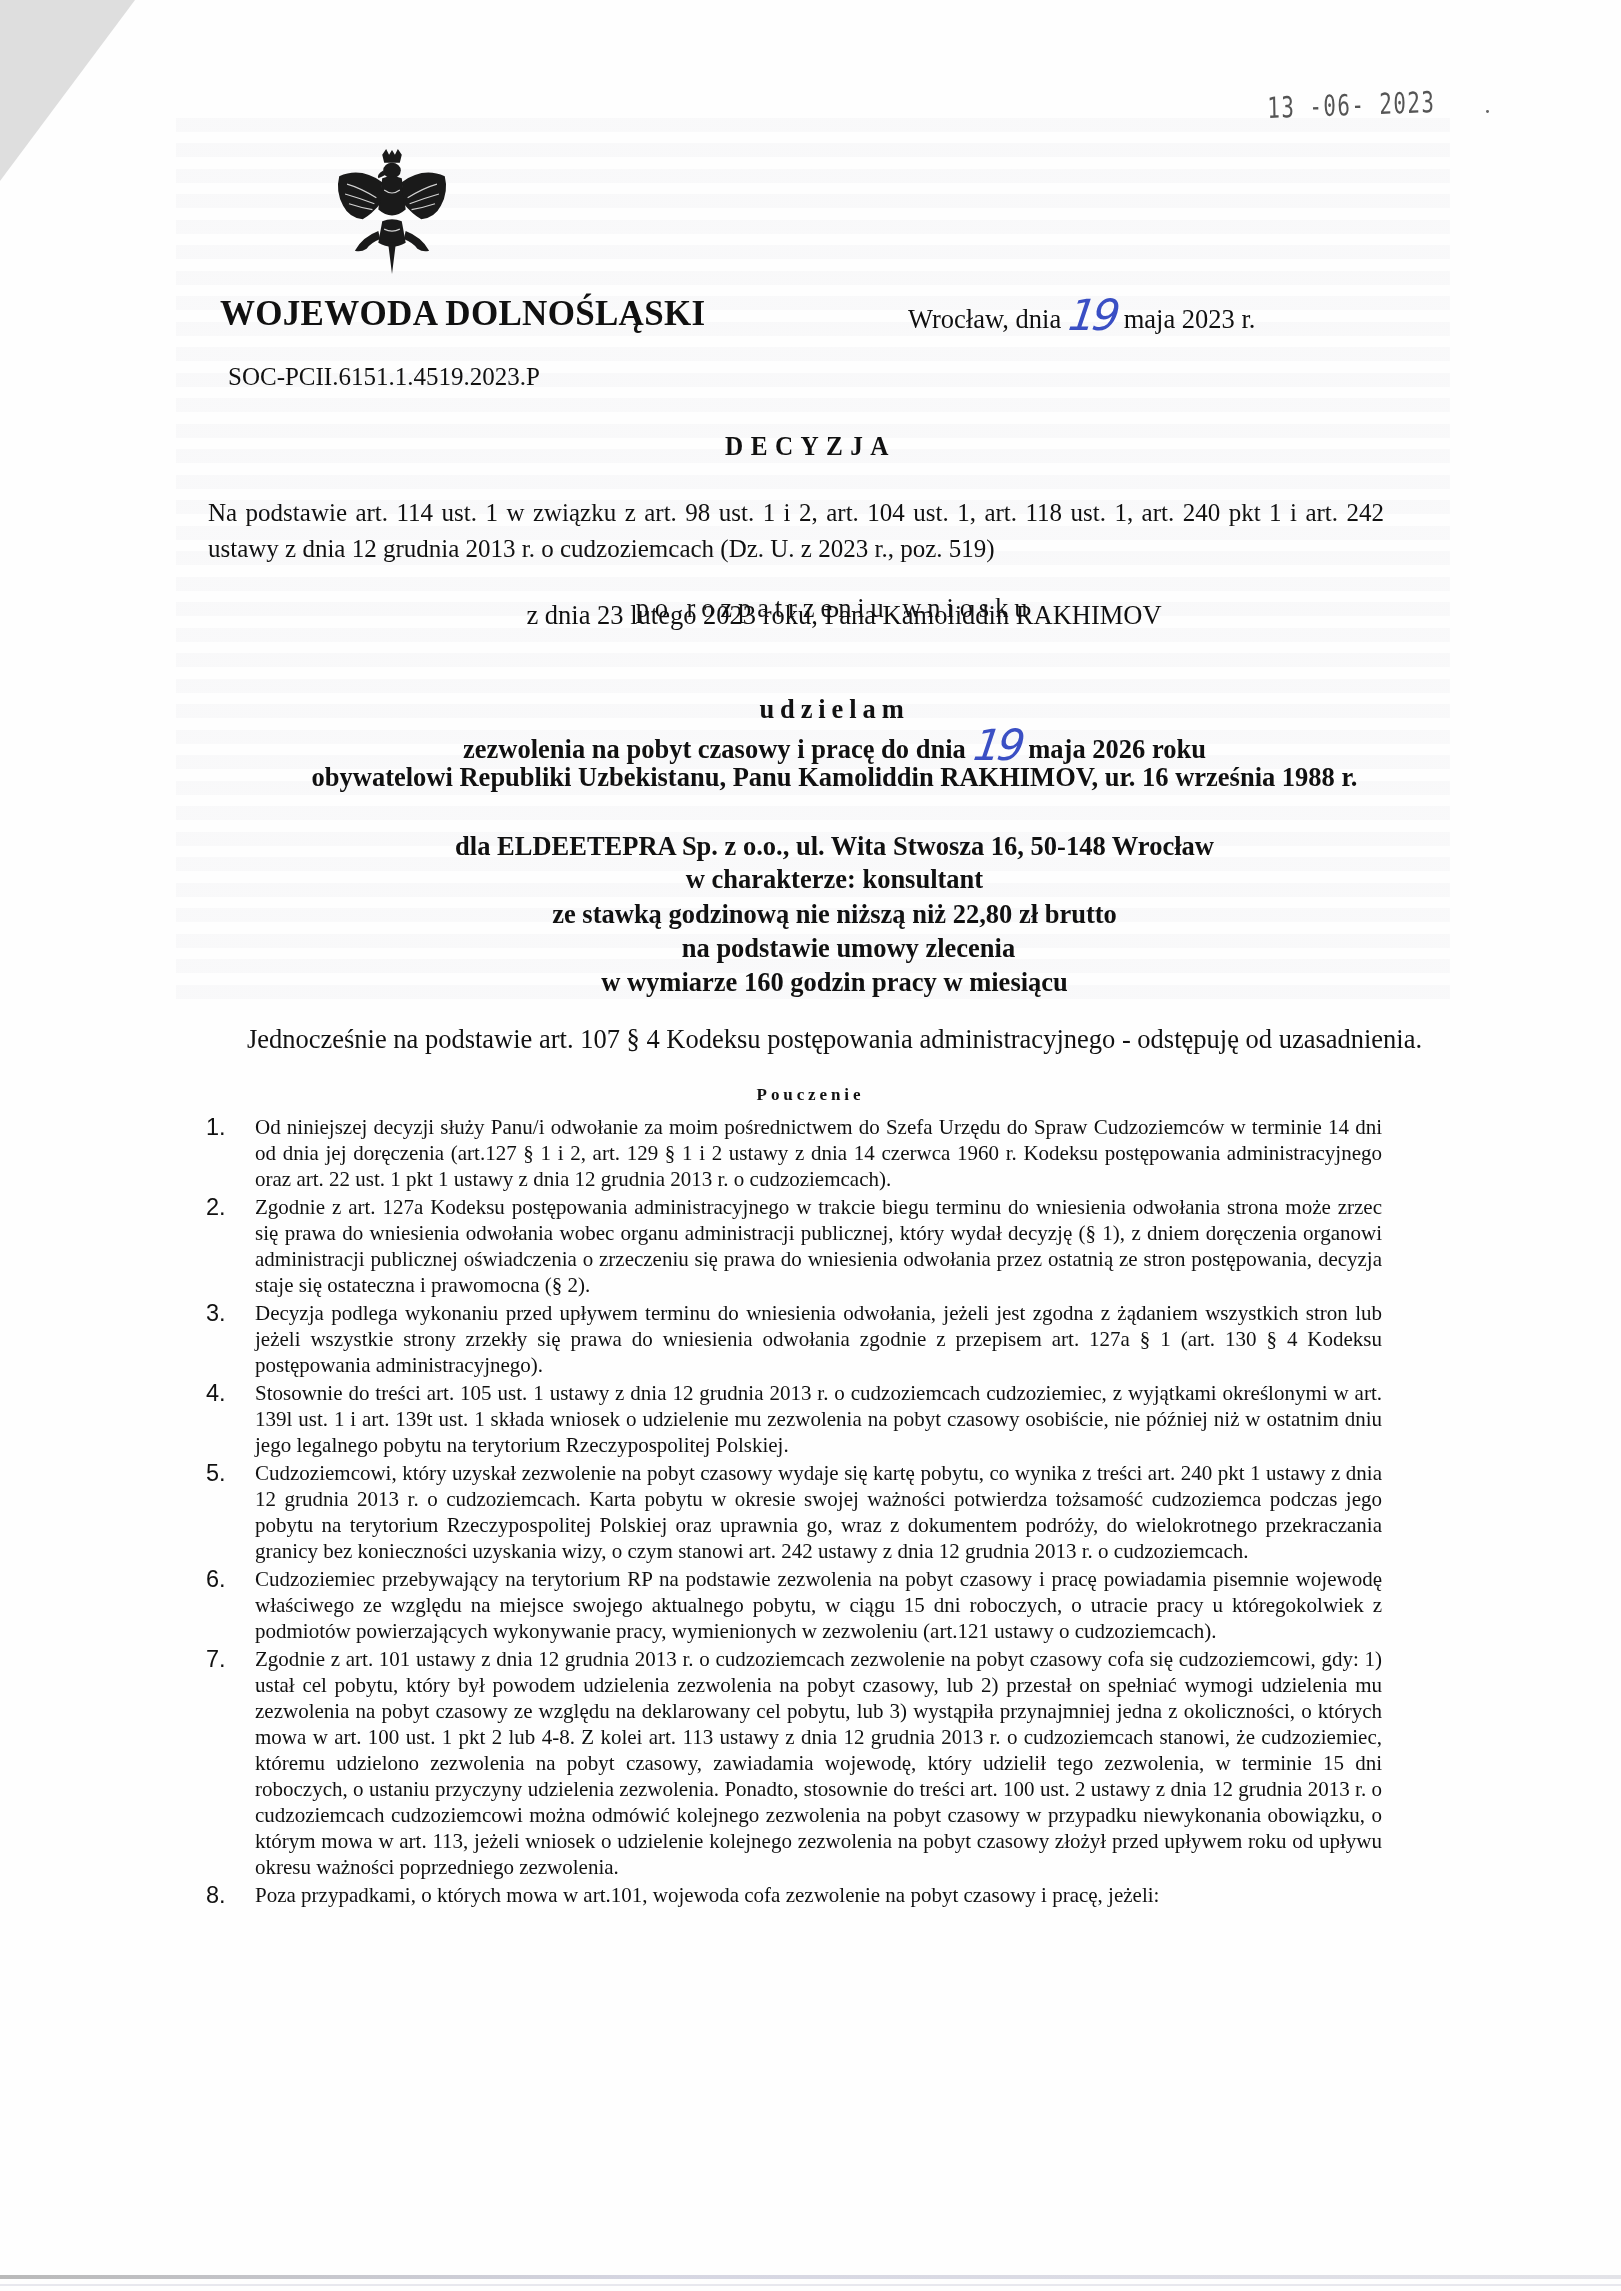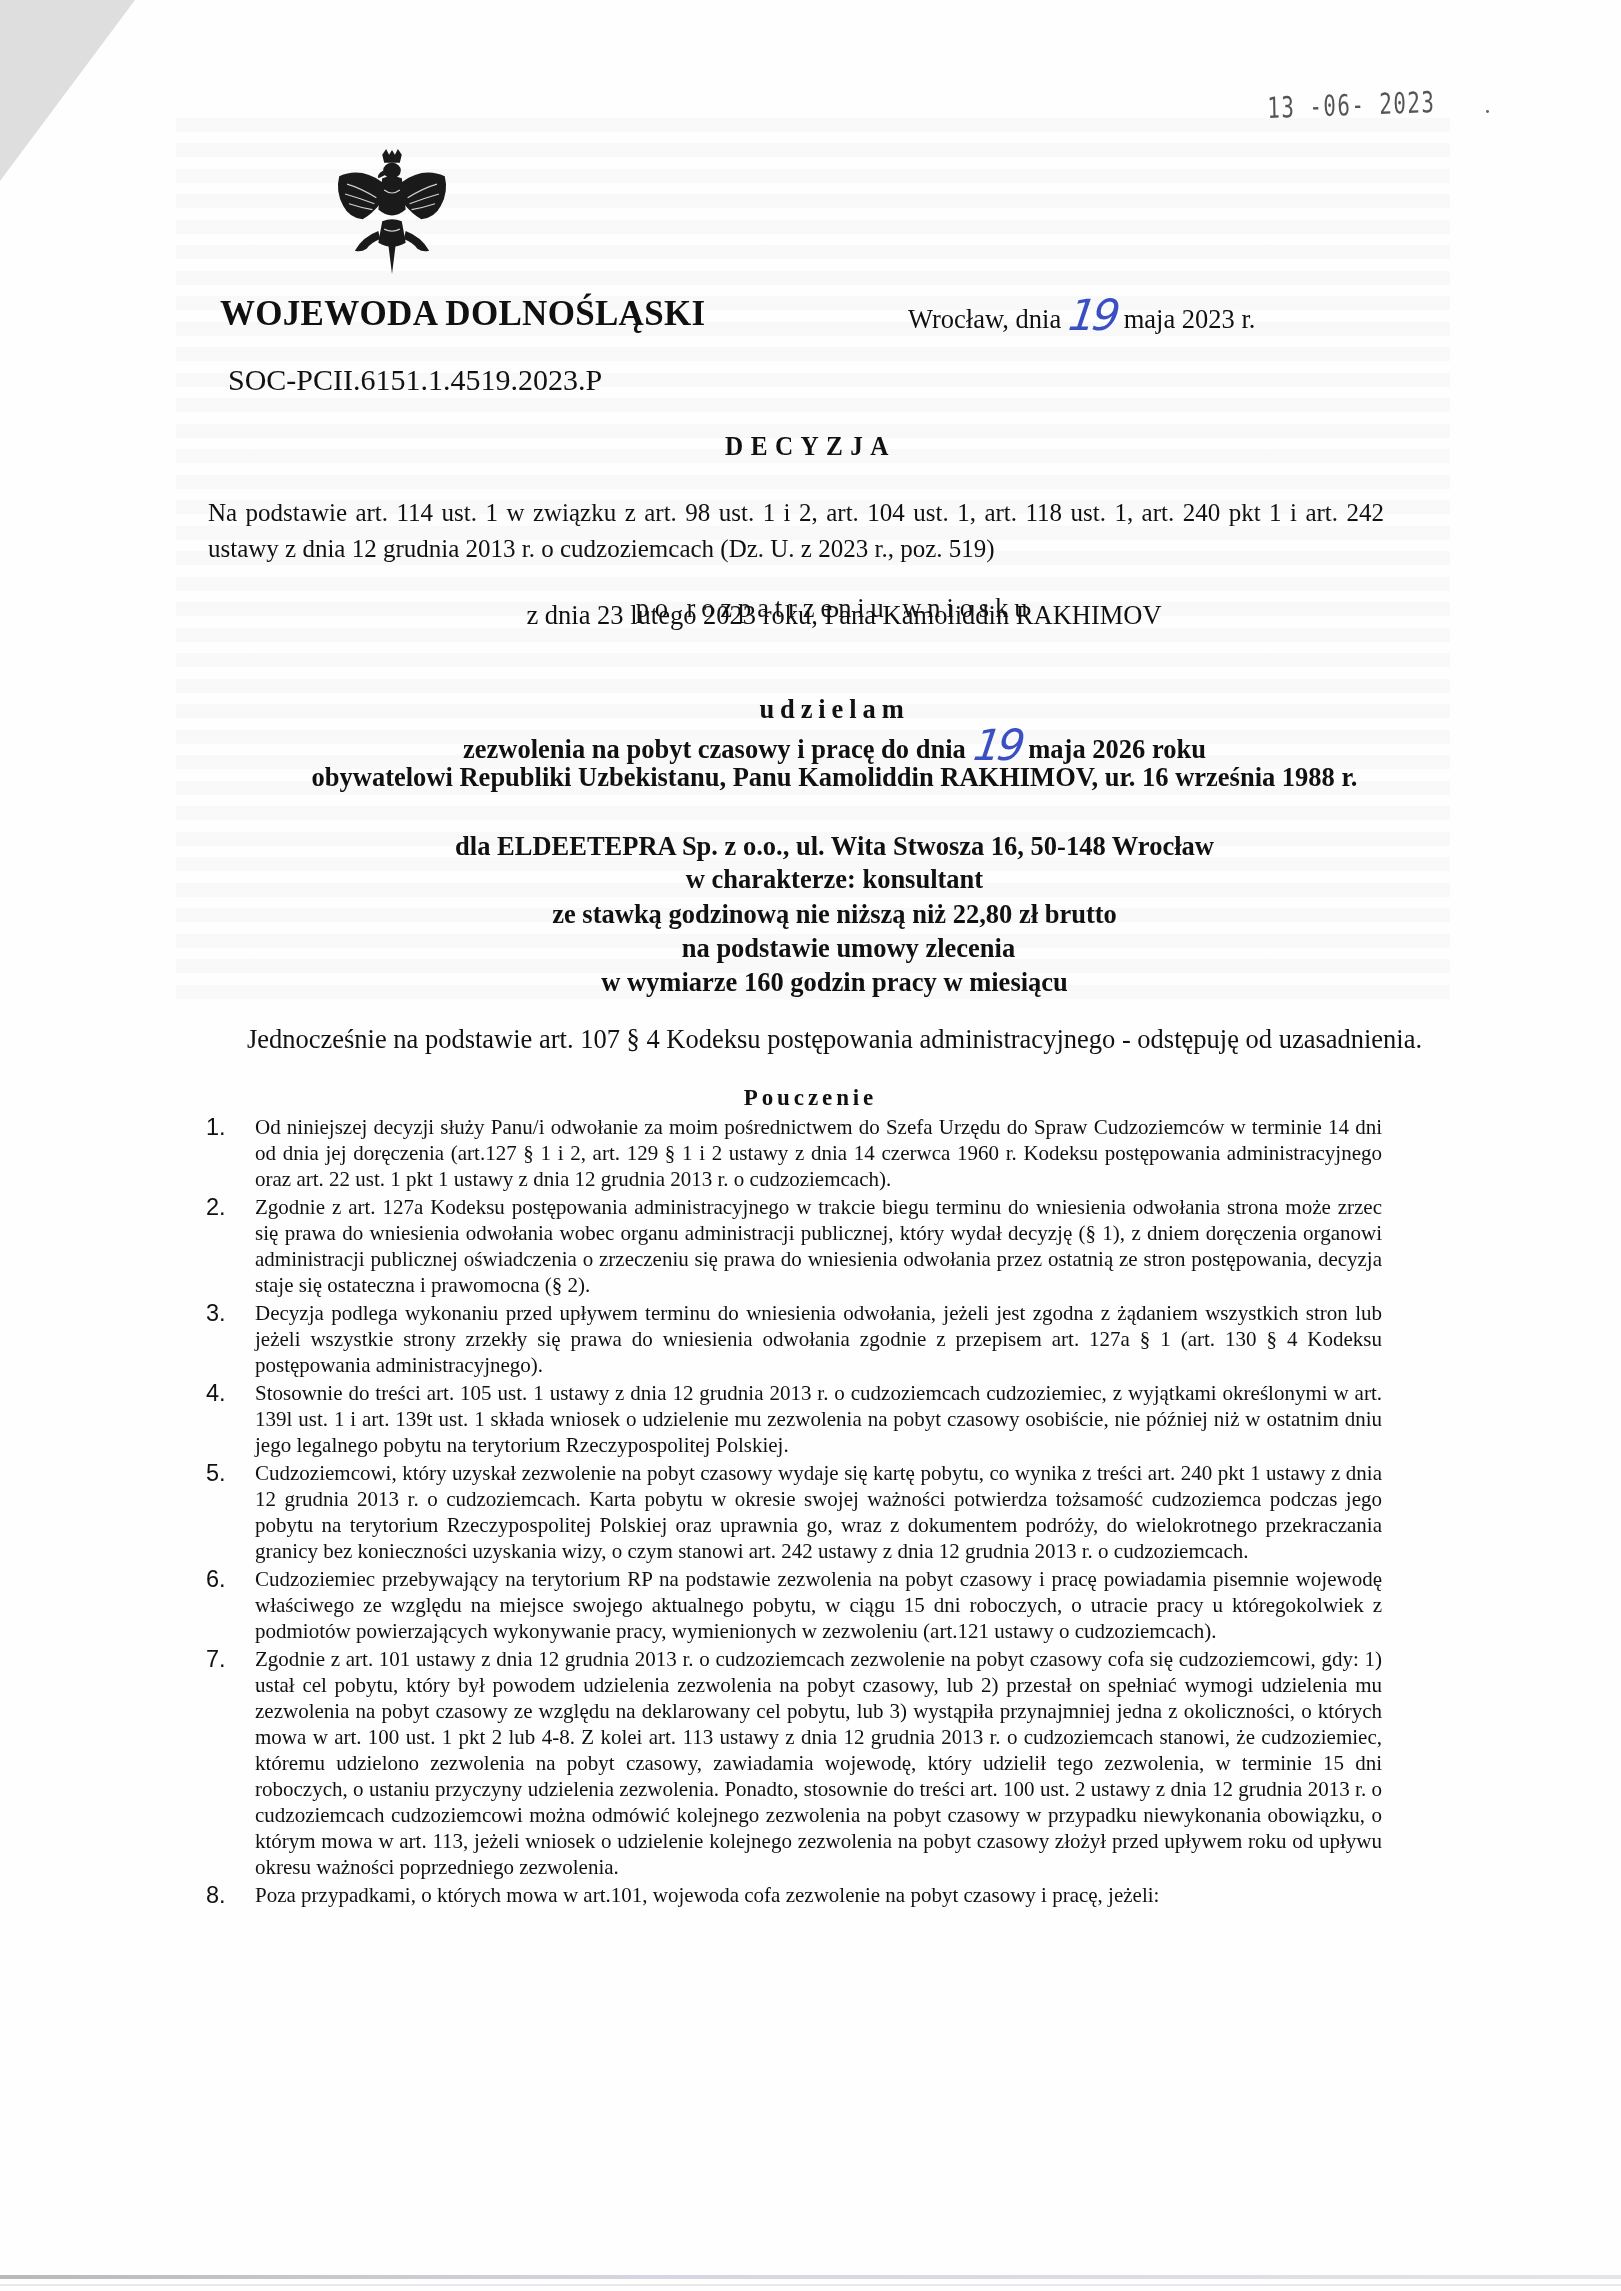--- a/index.html
+++ b/index.html
@@ -19,21 +19,21 @@
       position: absolute; left: 176px; top: 118px; width: 1274px; height: 882px;
       background:
         repeating-linear-gradient(180deg, rgba(150,150,170,0.05) 0 13.7px, rgba(255,255,255,0) 13.7px 25.5px);
       pointer-events: none;
     }
     .eagle { position: absolute; left: 333px; top: 149px; width: 118px; height: 129px; }
     .issuer {
       position: absolute; left: 220px; top: 294px;
       font-weight: bold; font-size: 35px; letter-spacing: 0.3px;
     }
-    .ref { position: absolute; left: 228px; top: 363px; font-size: 30px; }
+    .ref { position: absolute; left: 228px; top: 363px; font-size: 25px; }
     .place-date { position: absolute; left: 908px; top: 294px; font-size: 26.5px; white-space: nowrap; }
     .hand {
       font-family: "DejaVu Sans", sans-serif; font-style: italic; color: #3a4fc4;
       font-size: 43px; font-weight: 300; display: inline-block; transform: skewX(-8deg);
       line-height: 1; vertical-align: -2px; margin: 0 7.8px; letter-spacing: -3.9px;
     }
     .received-stamp {
       position: absolute; left: 1267px; top: 91px;
       font-family: "DejaVu Sans Mono", monospace; font-size: 29px; color: #555;
       transform: scaleX(0.72) rotate(-1.5deg); transform-origin: left top;
@@ -47,21 +47,21 @@
     }
     .legal-basis {
       position: absolute; left: 208px; width: 1176px; top: 495px;
       font-size: 25px; line-height: 36px;
     }
     .center { position: absolute; left: 0; right: 0; text-align: center; font-size: 26.5px; margin-left: 48px; }
     .spaced { letter-spacing: 5.9px; }
     .bold { font-weight: bold; }
     .pouczenie-title {
       position: absolute; left: 0; right: 0; top: 1085px; text-align: center;
-      font-weight: bold; font-size: 23px; letter-spacing: 3.9px;
+      font-weight: bold; font-size: 17px; letter-spacing: 3.9px;
     }
     .list { position: absolute; left: 255px; width: 1127px; top: 1114px; margin: 0; padding: 0; list-style: none; }
     .list li { position: relative; font-size: 21px; line-height: 26px; text-align: justify; margin-bottom: 2px; }
     .list li .num {
       position: absolute; left: -49px; top: 0; font-family: "Liberation Sans", sans-serif; font-size: 23.5px;
     }
     .scan-edge {
       position: absolute; left: 0; right: 0; top: 2275px; height: 3.9px;
       background: linear-gradient(90deg, #b9b9b9, #d6d6e2 40%, #e3e3e8);
     }

